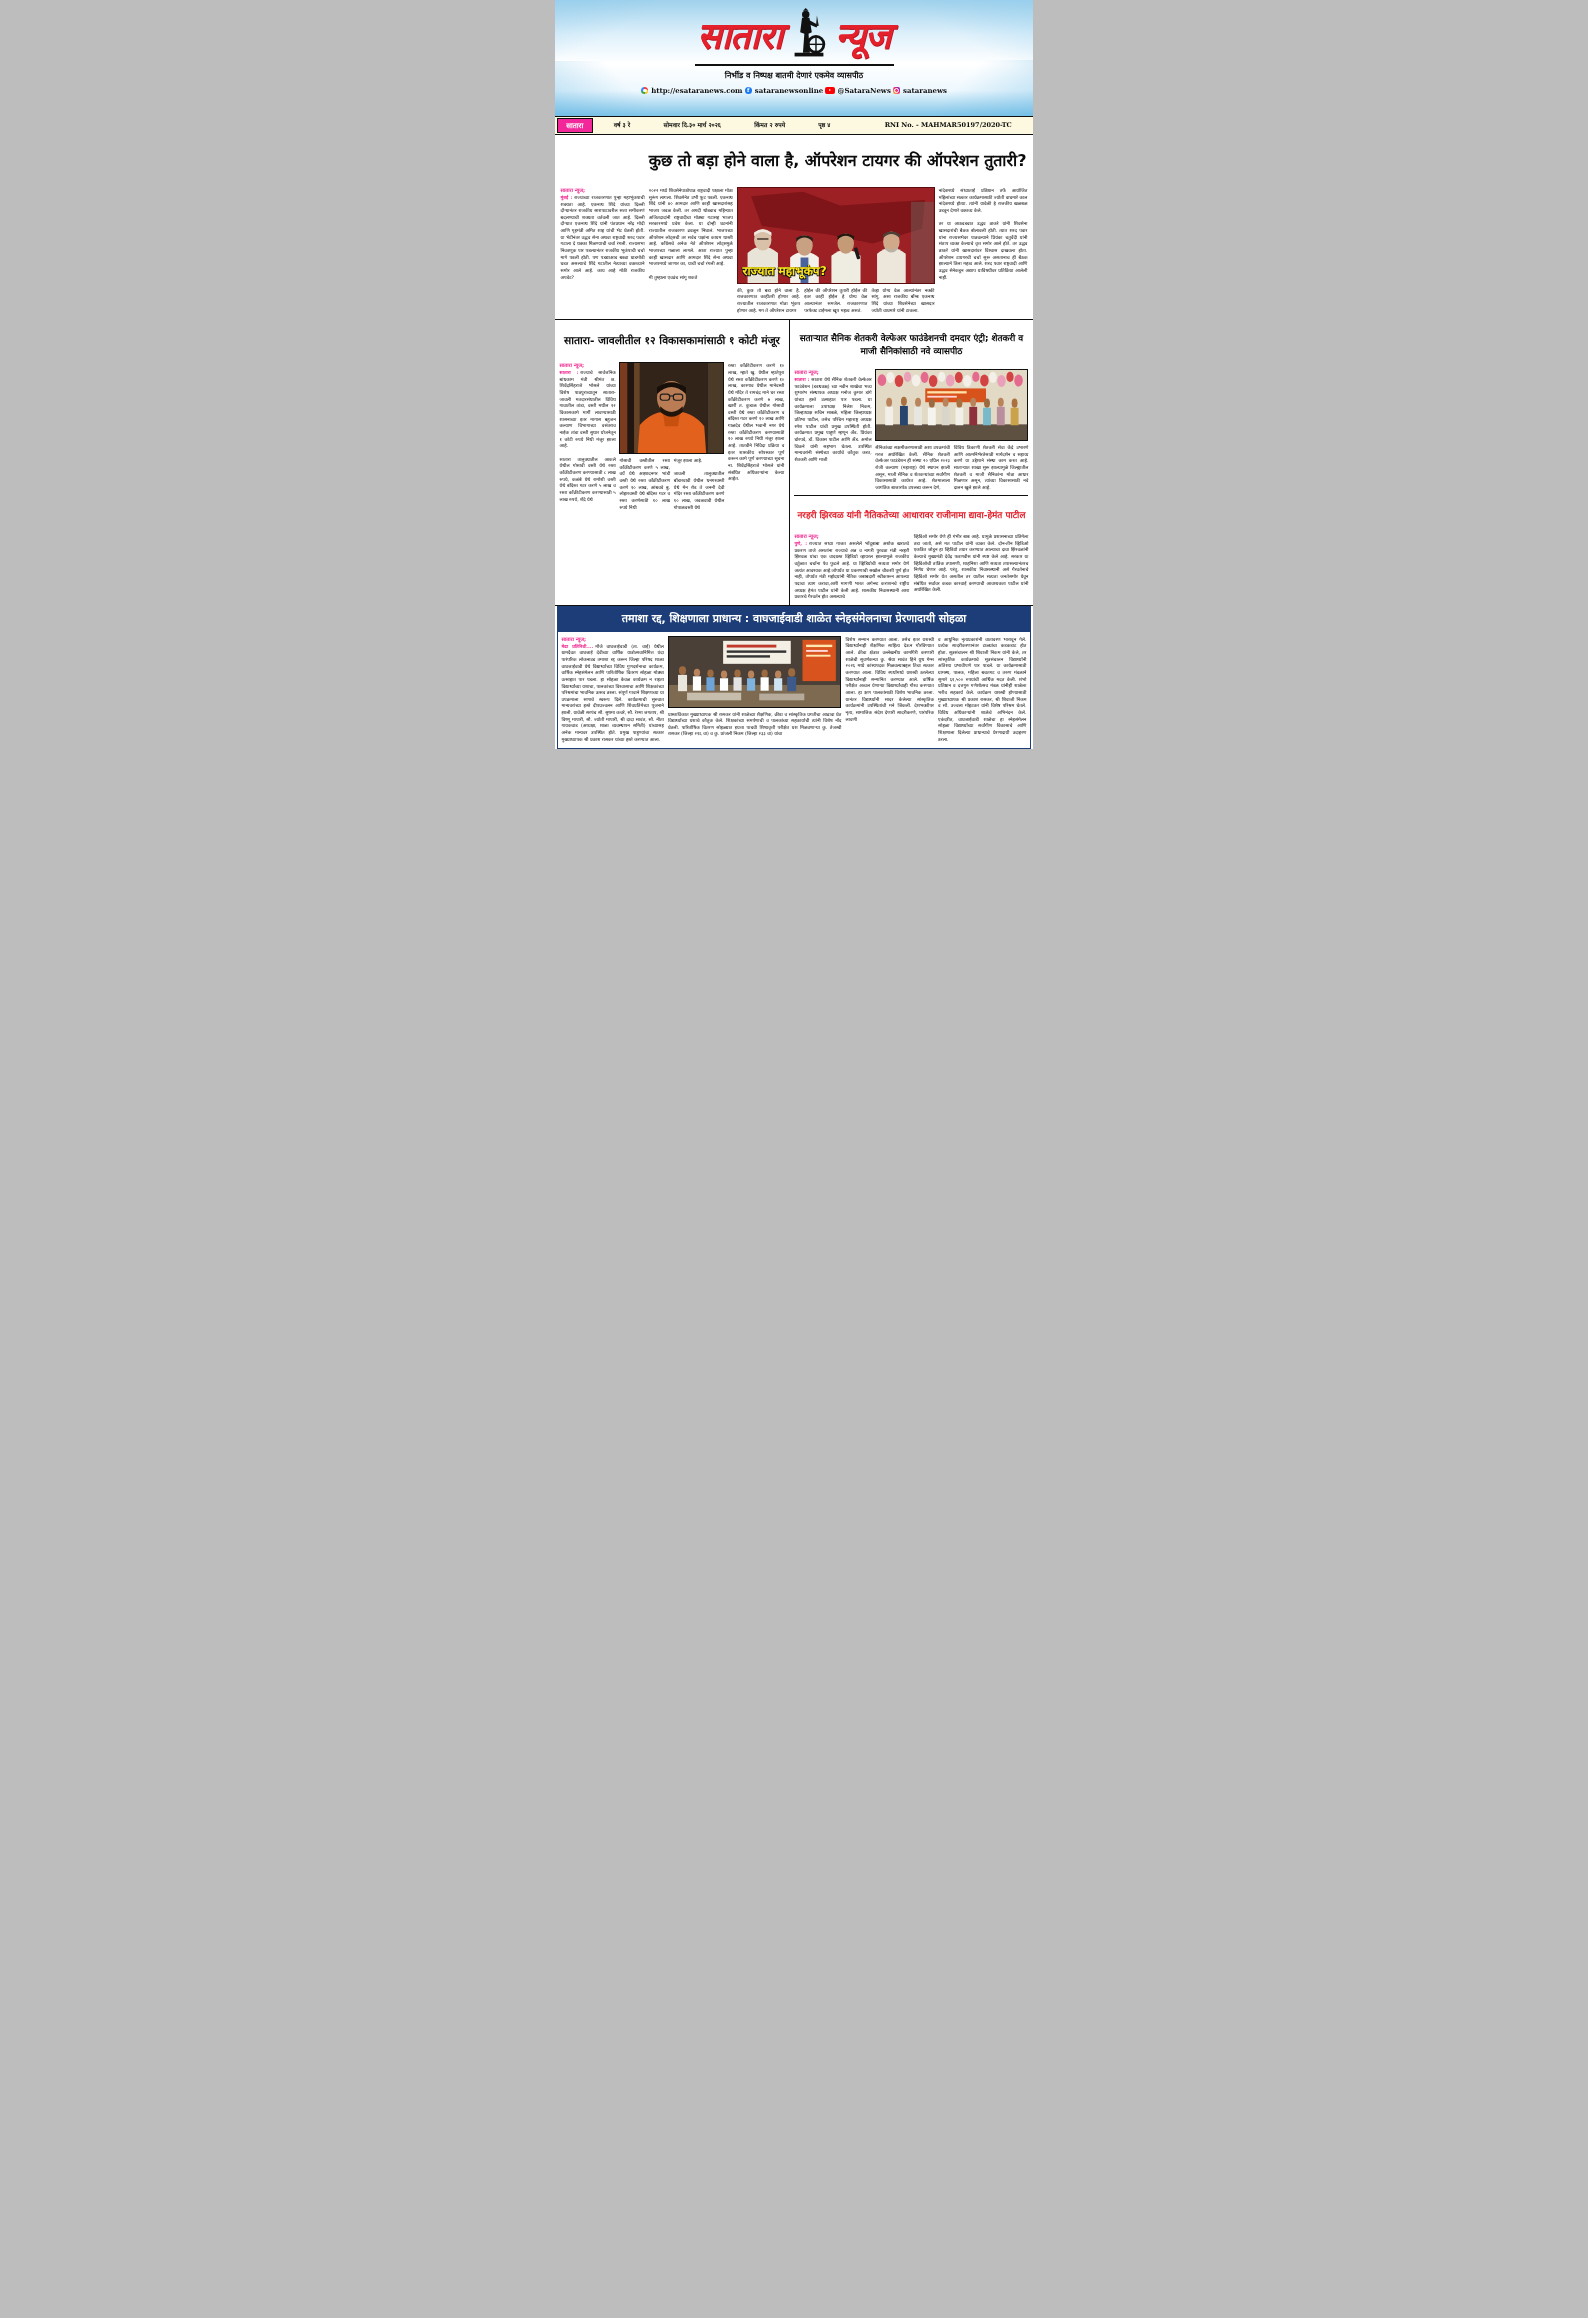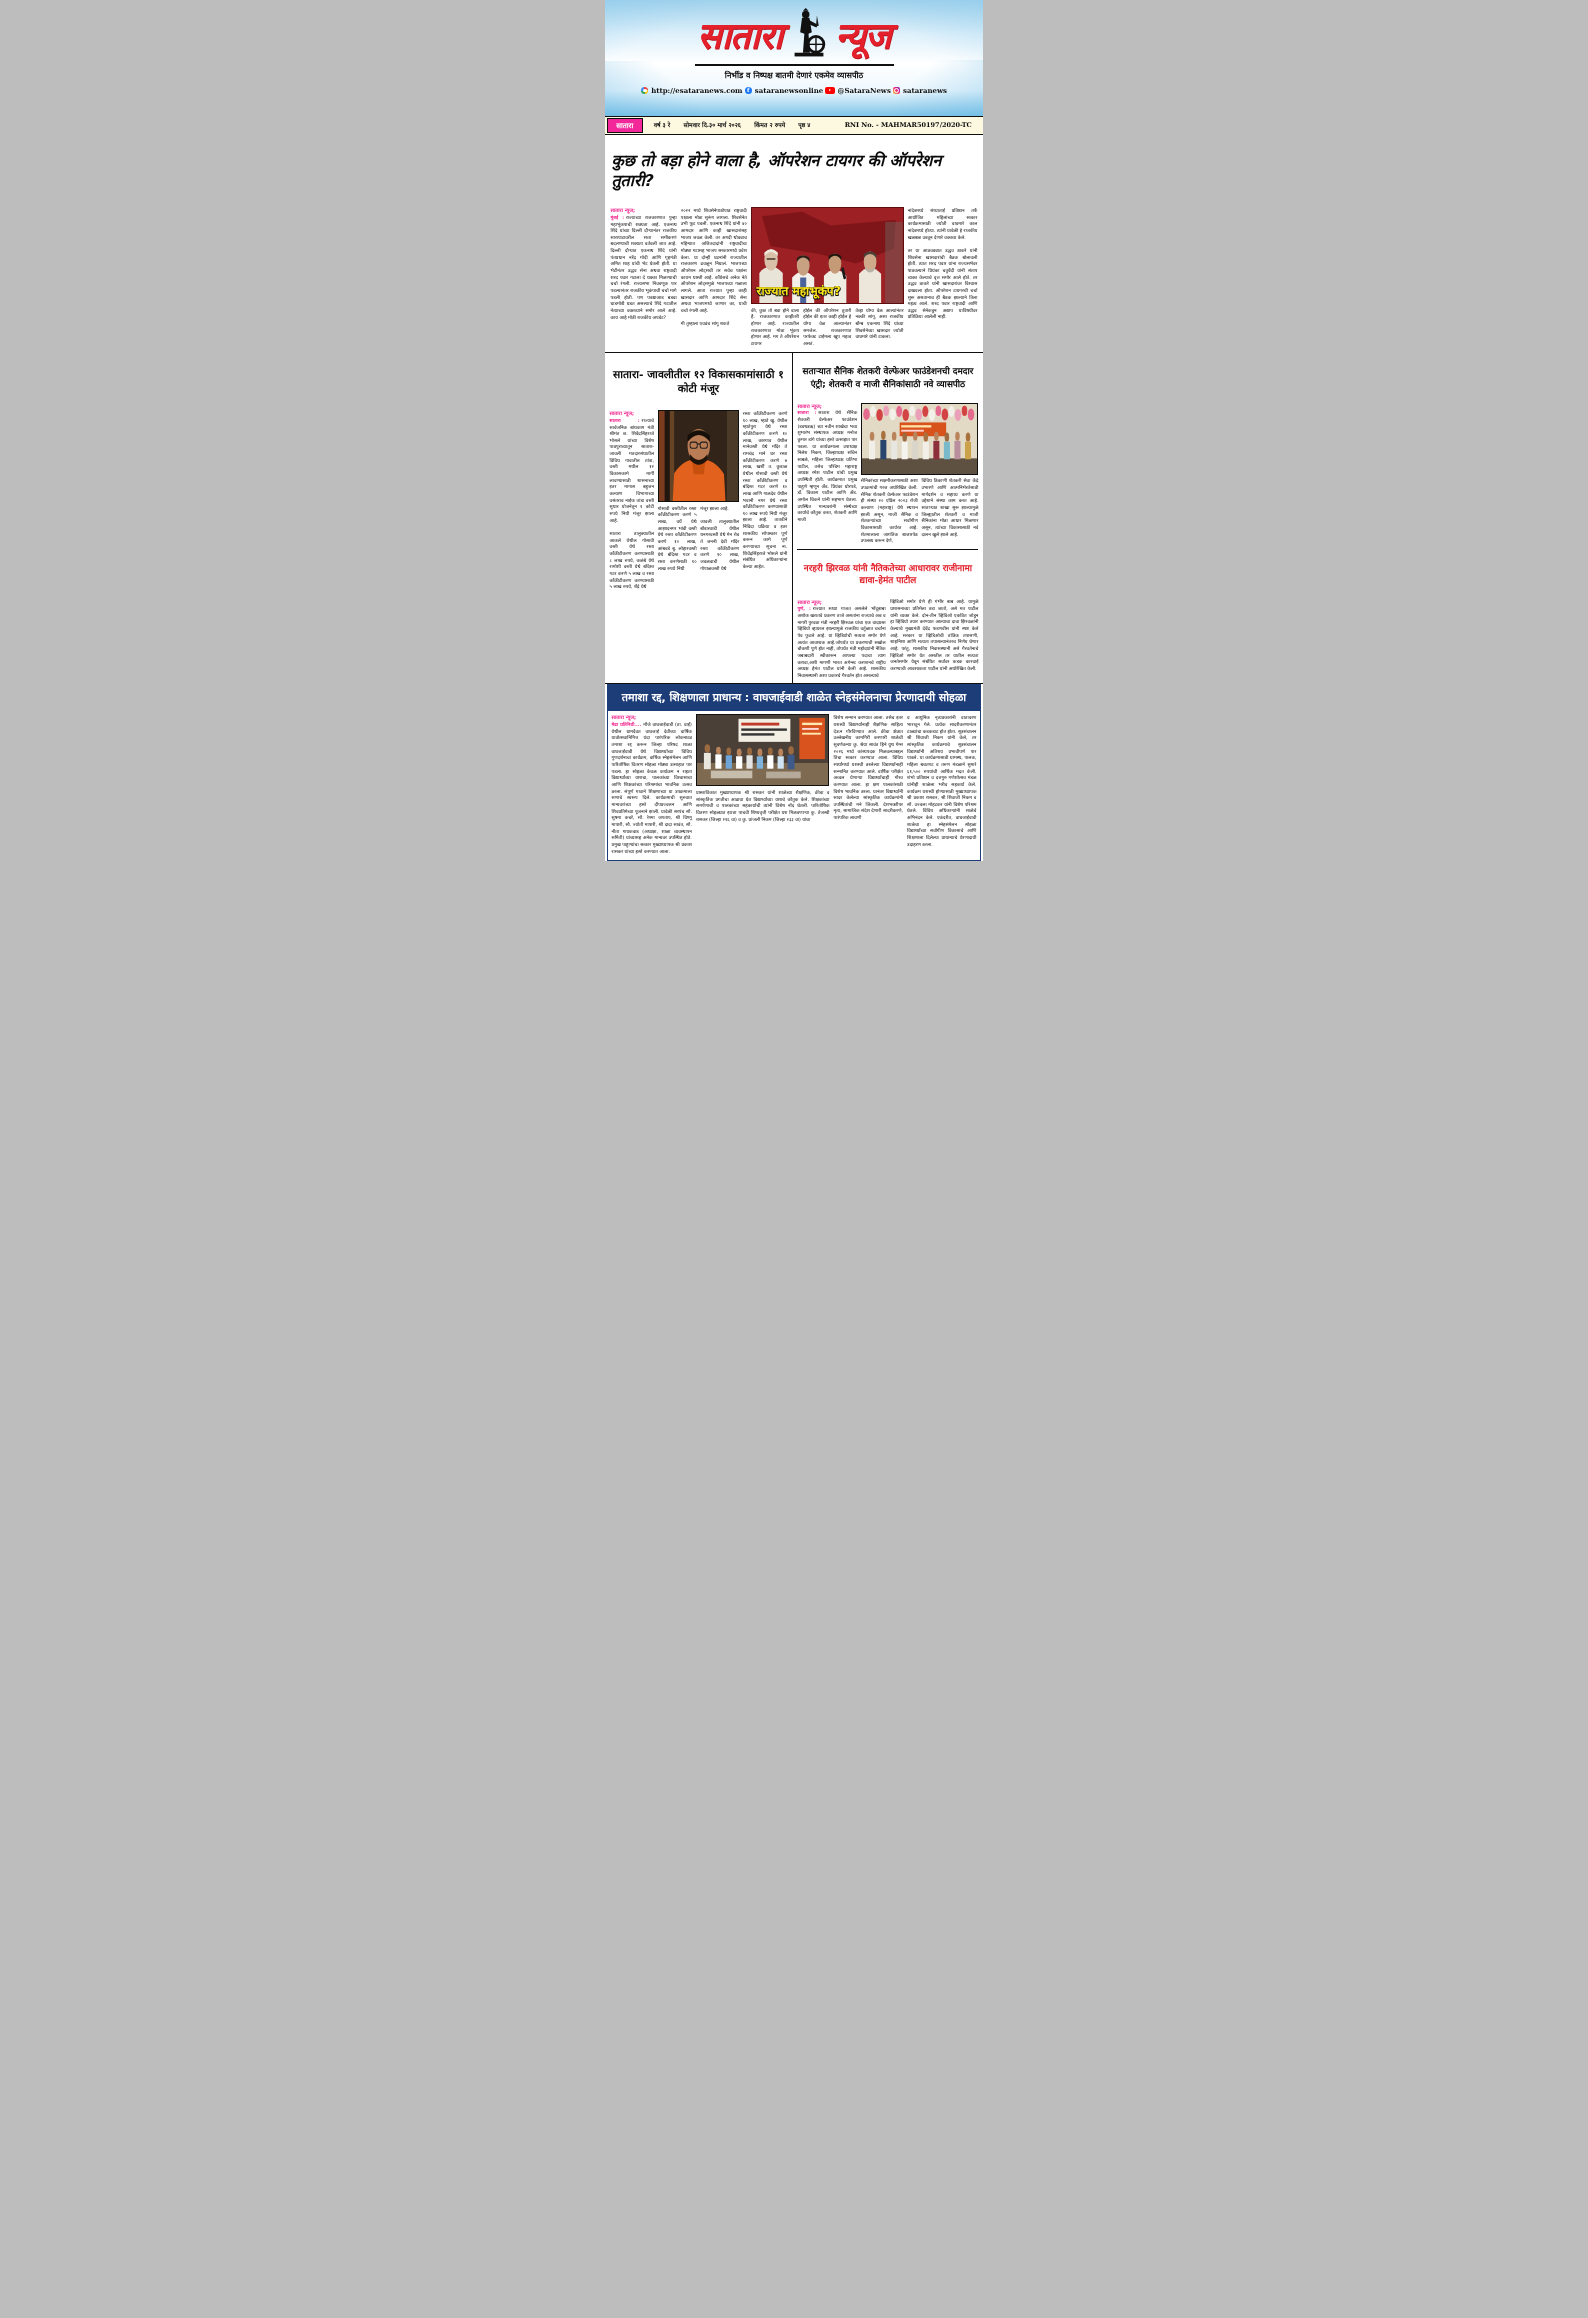--- a/index.html
+++ b/index.html
@@ -1,16 +1,16 @@
 <!DOCTYPE html>
 <html style="font-size:7.4px"><head>
 <meta charset="utf-8">
 <style>
   html,body{margin:0;padding:0;background:#bdbdbd;}
-  .paper{width:378px;margin:0 auto;background:#ffffff;font-family:"DejaVu Sans",sans-serif;color:#0b0b0b;}
+  .paper{width:478px;margin:0 auto;background:#ffffff;font-family:"DejaVu Sans",sans-serif;color:#0b0b0b;}
   
   .masthead{position:relative;height:116px;overflow:hidden;background:linear-gradient(180deg,#9fd1ec 0%,#dff1fb 30%,#ffffff 55%,#eef8fe 78%,#7fc4e8 100%);}
   .poly{position:absolute;opacity:.55;}
   .p1{left:-28px;top:-18.5px;width:121px;height:93px;background:linear-gradient(135deg,#8ccaec,transparent 60%);transform:rotate(18deg);}
   .p2{right:-32px;top:-14px;width:139px;height:102px;background:linear-gradient(225deg,#8ccaec,transparent 60%);transform:rotate(-14deg);}
   .p3{left:-18.5px;bottom:-28px;width:148px;height:83px;background:linear-gradient(45deg,#5fb4e2,transparent 65%);}
   .p4{right:-23px;bottom:-32px;width:158px;height:88px;background:linear-gradient(-45deg,#5fb4e2,transparent 65%);}
   .logo-row{position:relative;display:flex;align-items:center;justify-content:center;gap:6.5px;padding-top:8.3px;}
   .logo-word{color:#e3202b;font-size:36px;font-weight:bold;font-style:italic;letter-spacing:-0.9px;text-shadow:0.5px 0.5px 0 #b8121c;line-height:1;}
   .statue{flex:0 0 auto;}
@@ -24,21 +24,21 @@
   .yticon{width:9.3px;height:6.5px;border-radius:1.9px;background:#f00;display:inline-flex;align-items:center;justify-content:center;}
   .yticon span{width:0;height:0;border-left:2.8px solid #fff;border-top:1.9px solid transparent;border-bottom:1.9px solid transparent;}
   .igicon{width:7.4px;height:7.4px;border-radius:1.9px;background:linear-gradient(45deg,#f9ce34,#ee2a7b 55%,#6228d7);display:inline-flex;align-items:center;justify-content:center;}
   .igicon span{width:3.2px;height:3.2px;border:0.9px solid #fff;border-radius:50%;}
   
   .infobar{display:flex;align-items:stretch;border-top:1.9px solid #101010;border-bottom:1.9px solid #101010;background:#fdf9e0;}
   .edition-box{background:#f3269a;border:0.9px solid #101010;color:#ffffff;font-weight:bold;font-size:7px;display:flex;align-items:center;justify-content:center;padding:1.9px 8.3px;margin:0.9px 0 0.9px 1.9px;}
   .infobar-items{flex:1;display:flex;align-items:center;justify-content:space-around;font-weight:bold;font-size:6px;padding:3.7px 4.6px;}
   .rni{font-family:"DejaVu Serif",serif;font-size:6.5px;margin-left:21px;}
   
-  .h1-main{font-size:16px;font-weight:bold;text-align:left;padding:5.6px 6.5px 4.6px 6.5px;line-height:1.25;font-style:italic;}
+  .h1-main{font-size:16px;font-weight:bold;text-align:right;padding:5.6px 6.5px 4.6px 6.5px;line-height:1.25;}
   .byline{color:#f0268e;font-weight:bold;font-size:5.1px;line-height:1.35;}
   .dateline{color:#f0268e;font-weight:bold;margin-right:1.9px;}
   .body-txt{font-size:4.6px;line-height:1.45;text-align:justify;white-space:pre-line;margin:0.9px 0 0 0;}
   .col{min-width:0;}
   
   .a1-body{display:flex;gap:4.2px;padding:0.9px 5.6px 4.6px 5.6px;border-bottom:1.9px solid #101010;}
   .a1c{flex:0 0 18%;}
   .a1-mid{flex:1 1 44%;display:flex;flex-direction:column;gap:2.8px;}
   .a1-img{position:relative;height:95px;background:#9c2024;border:0.5px solid #5c0d10;}
   .a1-caption{position:absolute;left:4.6px;bottom:3.7px;color:#ffe81a;font-size:12px;font-weight:bold;text-shadow:0.9px 0.9px 0 #101010,-0.5px -0.5px 0 #101010,0.5px -0.5px 0 #101010,-0.5px 0.5px 0 #101010;}

